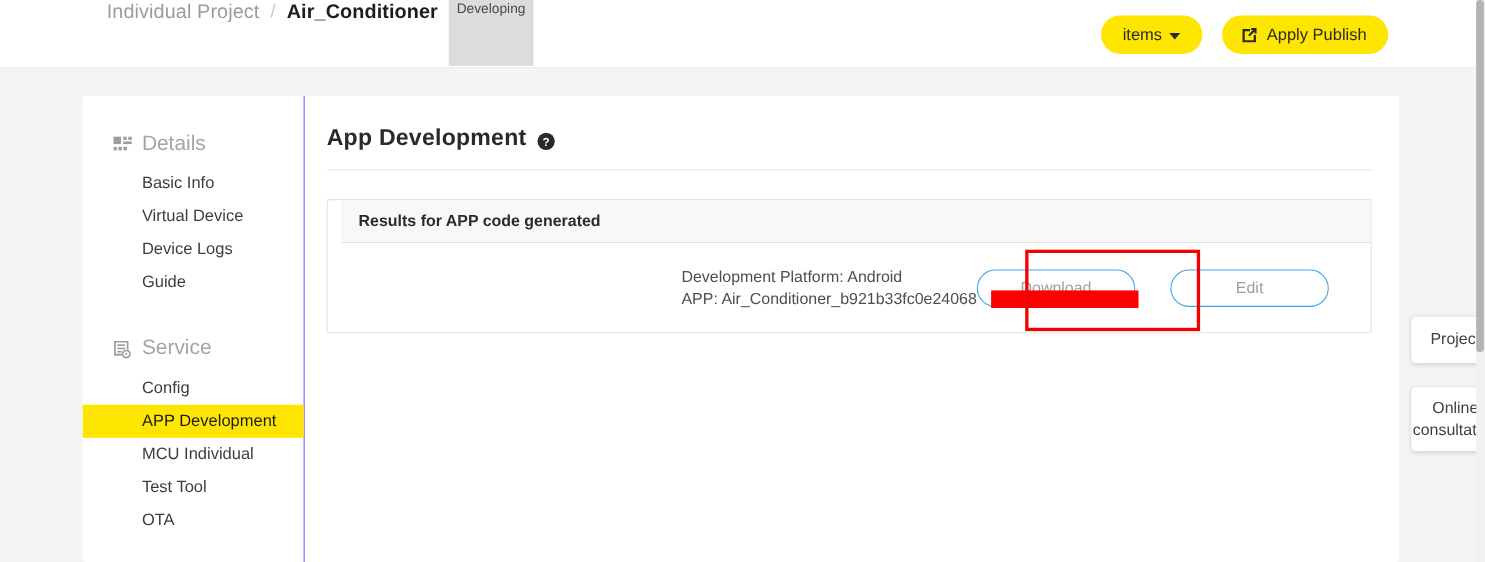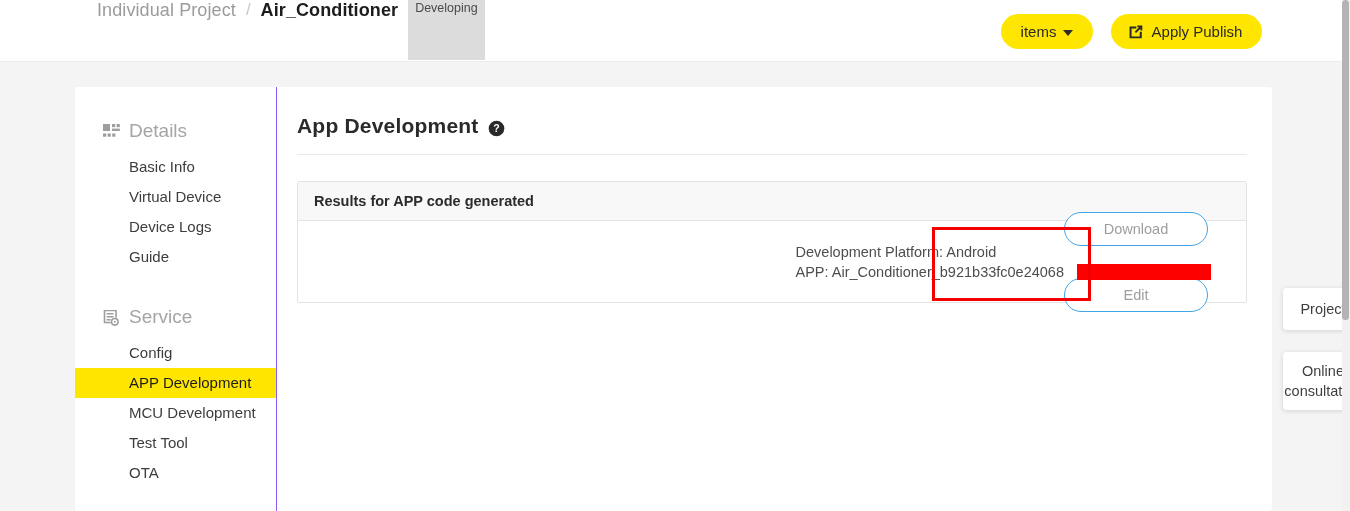--- a/index.html
+++ b/index.html
@@ -190,20 +190,21 @@
     position: relative;
     top: 2px;
   }
 
   
   .panel {
     margin-top: 26px;
     border: 1px solid #e4e4e4;
     border-radius: 2px;
     background: #fff;
+    padding-left: 12px;
   }
 
   .panel-header {
     background: #f8f8f8;
     border-bottom: 1px solid #e4e4e4;
     height: 39px;
     display: flex;
     align-items: center;
     padding-left: 16px;
     font-size: 14.5px;
@@ -236,21 +237,20 @@
     top: 22px;
     width: 134px;
     height: 16px;
   }
 
   .panel-buttons {
     display: flex;
     align-items: center;
     gap: 32px;
     padding-right: 16px;
-    flex-direction: column;
   }
 
   .pill-btn {
     width: 144px;
     height: 34px;
     border: 1px solid #41a4e6;
     border-radius: 19px;
     background: #fff;
     color: #9e9e9e;
     font-size: 14.5px;
@@ -403,21 +403,21 @@
       <span>Service</span>
     </div>
 
     <div class="nav-item first-in-group">
       <span>Config</span>
     </div>
     <div class="nav-item active">
       <span>APP Development</span>
     </div>
     <div class="nav-item">
-      <span>MCU Development</span>
+      <span>MCU Individual</span>
     </div>
     <div class="nav-item">
       <span>Test Tool</span>
     </div>
     <div class="nav-item">
       <span>OTA</span>
     </div>
 
   </nav>
 

